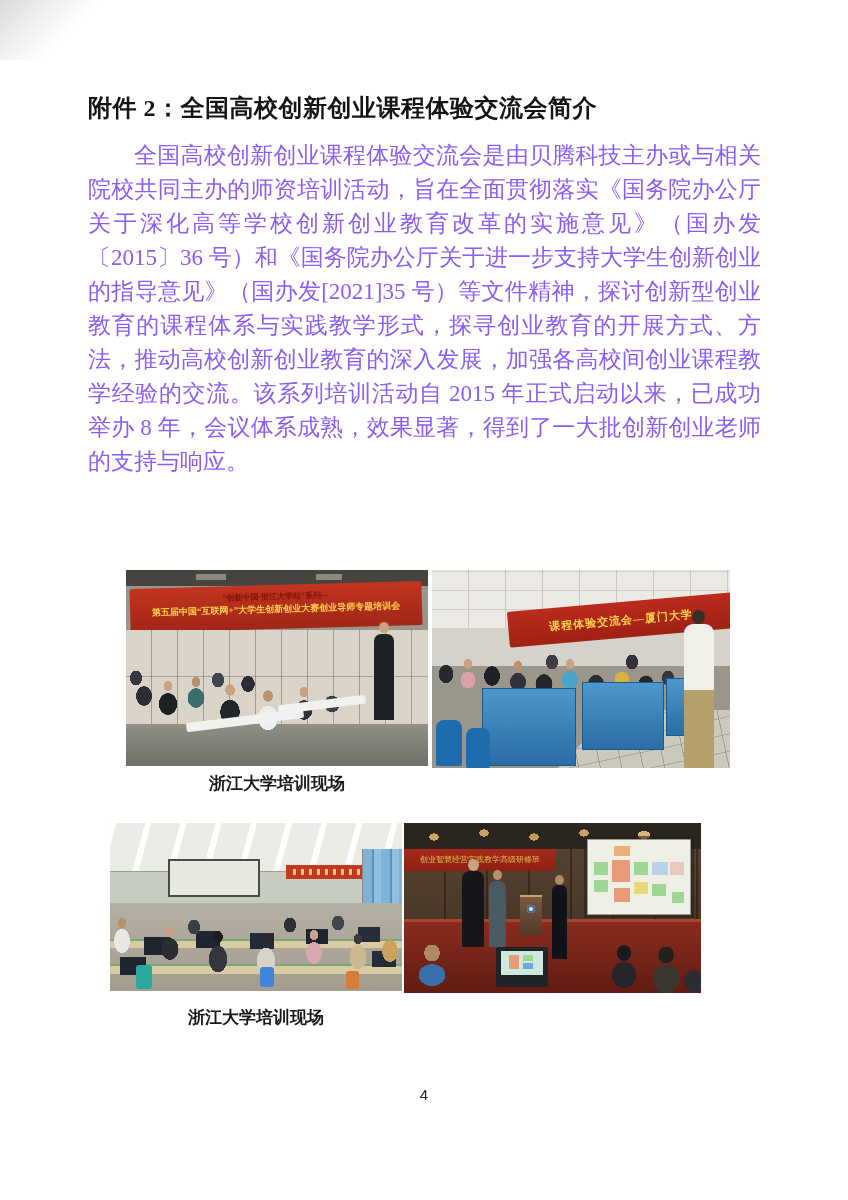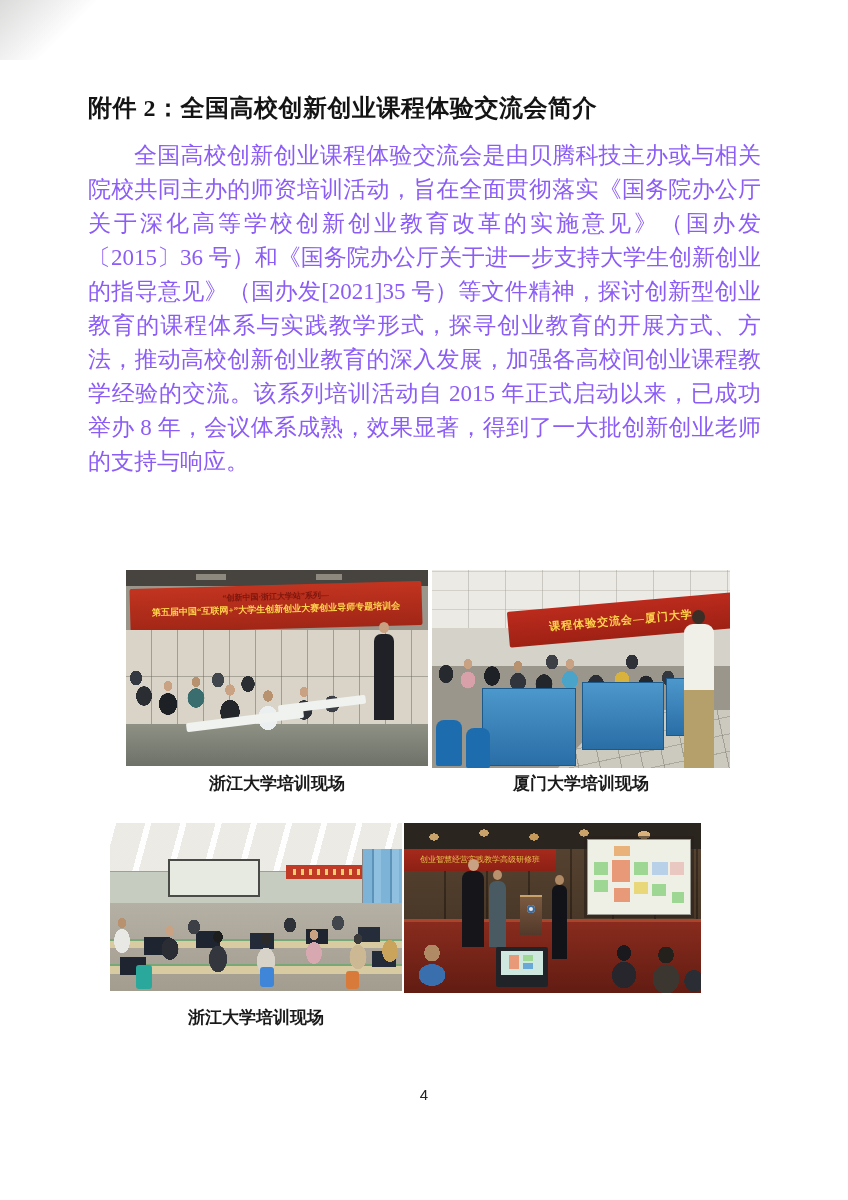--- a/index.html
+++ b/index.html
@@ -240,21 +240,20 @@
     </div>
     <div class="ph2-crowd"></div>
     <div class="ph2-floor"></div>
     <div class="ph2-pa"></div>
     <div class="ph2-pb"></div>
     <div class="ph2-pc"></div>
     <div class="ph2-chair1"></div>
     <div class="ph2-chair2"></div>
     <div class="ph2-speaker"></div>
   </div>
-  <div class="caption cap2">厦门大学培训现场</div>
 
   <div class="photo ph3">
     <div class="ph3-ceiling"></div>
     <div class="ph3-wall"></div>
     <div class="ph3-screen"></div>
     <div class="ph3-banner"></div>
     <div class="ph3-window"></div>
     <div class="ph3-zone"></div>
     <div class="ph3-desk1"></div>
     <div class="ph3-desk2"></div>

